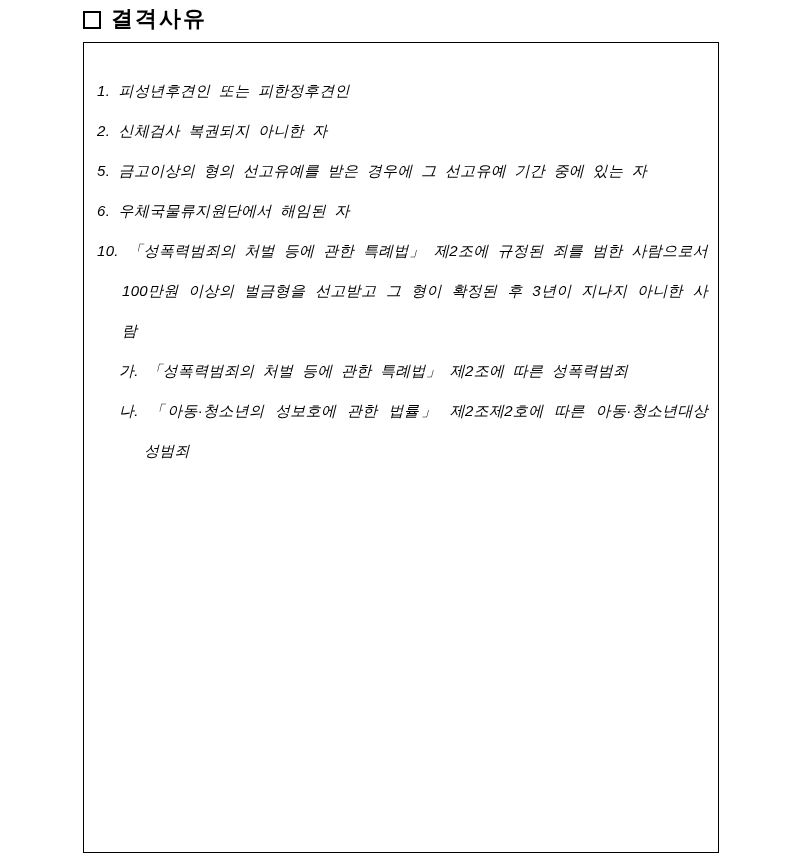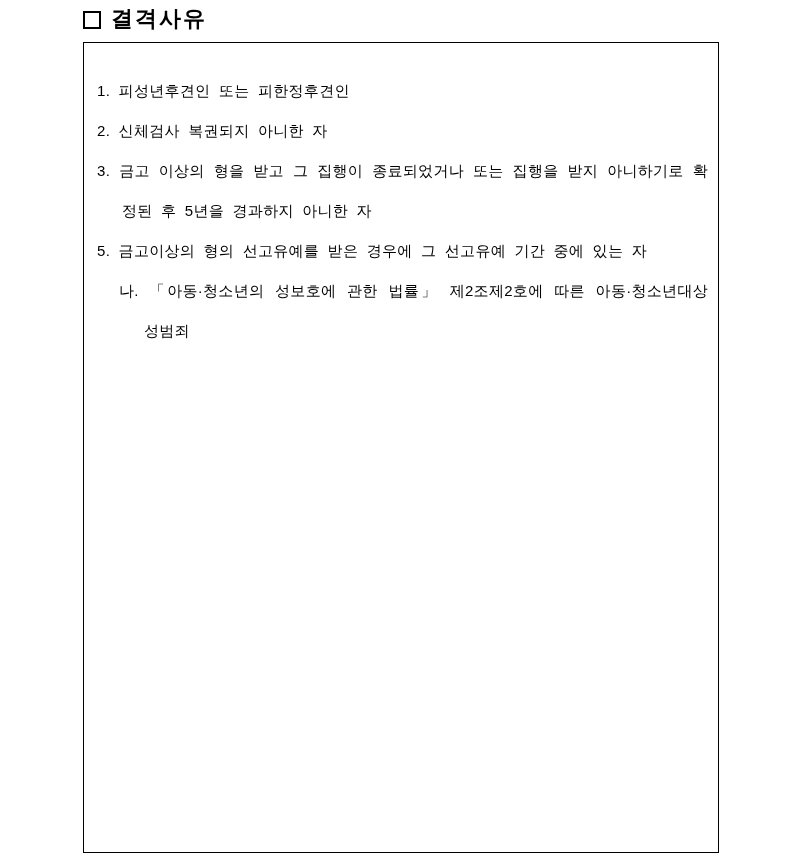--- a/index.html
+++ b/index.html
@@ -39,20 +39,21 @@
     line-height: 28px;
   }
   .content-box {
     position: absolute;
     left: 83px;
     top: 42px;
     width: 636px;
     height: 811px;
     border: 1.5px solid #000;
     background: #ffffff;
+    font-style: italic;
   }
   .list {
     padding: 28px 10px 0 13px;
   }
   .item {
     font-size: 15px;
     line-height: 40px;
     letter-spacing: 0.3px;
     word-spacing: 4px;
     text-align: justify;
@@ -77,29 +78,31 @@
     <span class="title-marker"></span>
     <span class="page-title">결격사유</span>
   </div>
 
   <div class="content-box">
     <div class="list" id="list">
   <div class="item"><span class="no">1.</span><span class="txt"> 피성년후견인 또는 피한정후견인</span></div>
 
   <div class="item"><span class="no">2.</span><span class="txt"> 신체검사 복권되지 아니한 자</span></div>
 
-  <div class="item"><span class="no">3.</span><span class="txt"> 금고 이상의 형을 받고 그 집행이 종료되었거나 또는 집행을 받지 아니하기로 확정된 후 5년을 경과하지 아니한 자</span></div>
 
 
   <div class="item"><span class="no">5.</span><span class="txt"> 금고이상의 형의 선고유예를 받은 경우에 그 선고유예 기간 중에 있는 자</span></div>
 
+  <div class="item"><span class="no">6.</span><span class="txt"> 우체국물류지원단에서 해임된 자</span></div>
 
 
 
 
+  <div class="item"><span class="no">10.</span><span class="txt"> 「성폭력범죄의 처벌 등에 관한 특례법」 제2조에 규정된 죄를 범한 사람으로서 100만원 이상의 벌금형을 선고받고 그 형이 확정된 후 3년이 지나지 아니한 사람</span></div>
 
 
+  <div class="item sub"><span class="no">가.</span><span class="txt"> 「성폭력범죄의 처벌 등에 관한 특례법」 제2조에 따른 성폭력범죄</span></div>
 
   <div class="item sub"><span class="no">나.</span><span class="txt"> 「아동·청소년의 성보호에 관한 법률」 제2조제2호에 따른 아동·청소년대상 성범죄</span></div>
 </div>
   </div>
 
 </div>
 
 </body></html>

